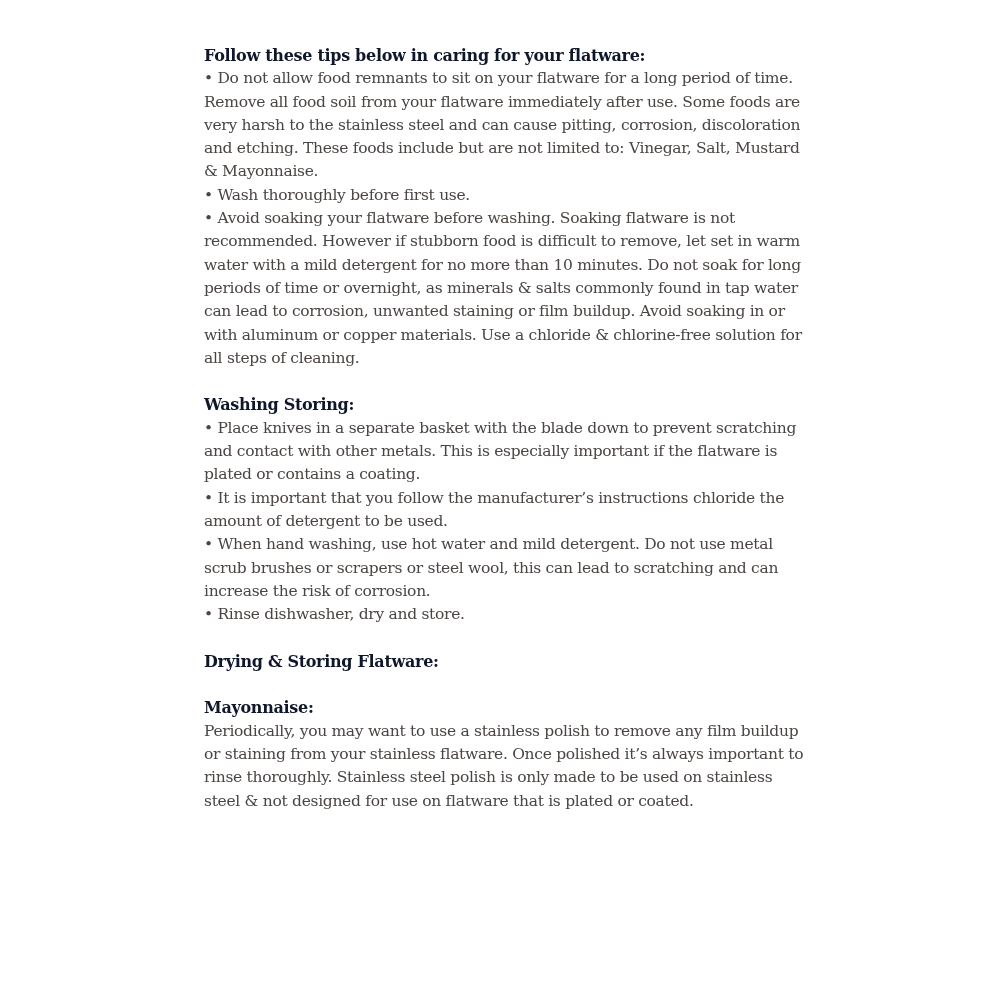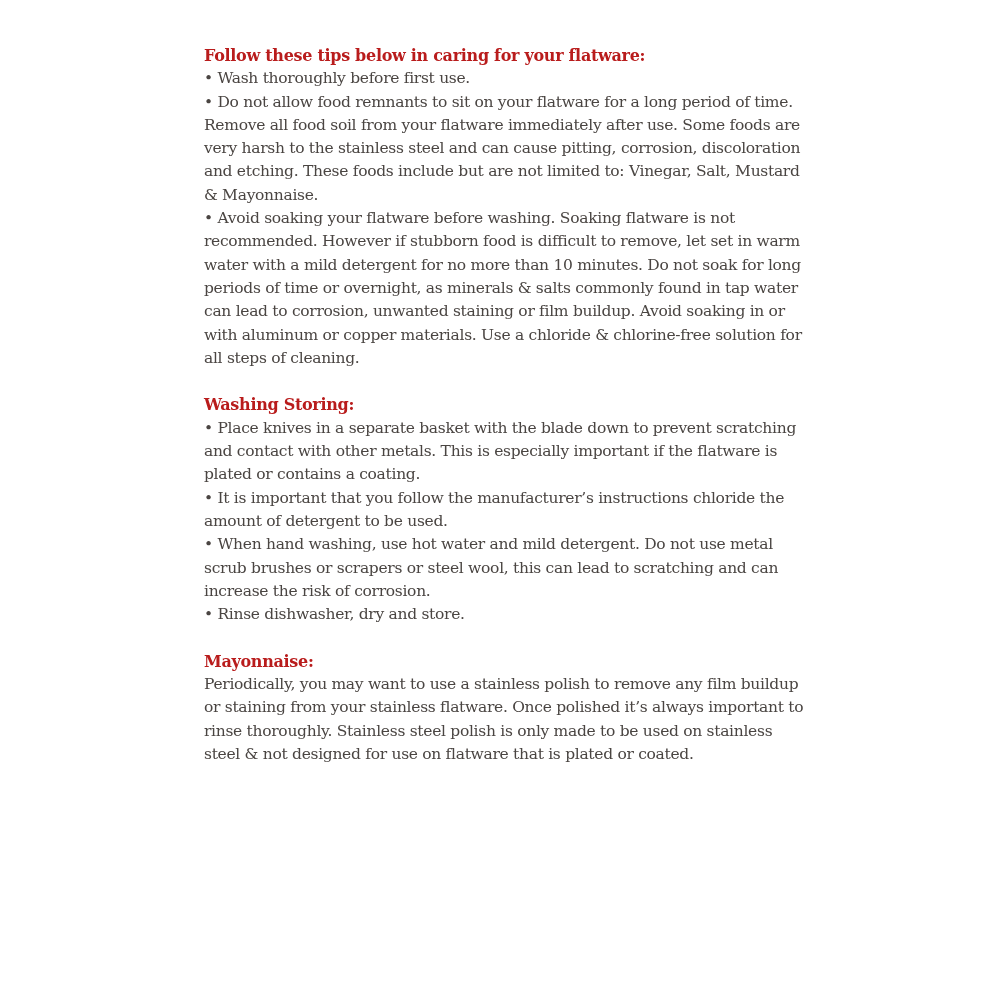--- a/index.html
+++ b/index.html
@@ -29,47 +29,48 @@
   }
   .care-section {
     margin: 0 0 23.3px 0;
   }
   .care-section:last-child {
     margin-bottom: 0;
   }
   .section-heading {
     font-size: 16px;
     font-weight: bold;
-    color: #b91c1c;
+    color: #0f172a;
     margin: 0;
     line-height: 23.3px;
   }
   .care-line {
     margin: 0;
   }
 </style>
 </head>
 <body>
 
 <div id="page">
   <div id="care-doc">
 
   <div class="care-section">
         <p class="section-heading">Follow these tips below in caring for your flatware:</p>
+        <p class="care-line">• Do not allow food remnants to sit on your flatware for a long period of time. Remove all food soil from your flatware immediately after use. Some foods are very harsh to the stainless steel and can cause pitting, corrosion, discoloration and etching. These foods include but are not limited to: Vinegar, Salt, Mustard &amp; Mayonnaise.</p>
         <p class="care-line">• Wash thoroughly before first use.</p>
-        <p class="care-line">• Do not allow food remnants to sit on your flatware for a long period of time. Remove all food soil from your flatware immediately after use. Some foods are very harsh to the stainless steel and can cause pitting, corrosion, discoloration and etching. These foods include but are not limited to: Vinegar, Salt, Mustard &amp; Mayonnaise.</p>
         <p class="care-line">• Avoid soaking your flatware before washing. Soaking flatware is not recommended. However if stubborn food is difficult to remove, let set in warm water with a mild detergent for no more than 10 minutes. Do not soak for long periods of time or overnight, as minerals &amp; salts commonly found in tap water can lead to corrosion, unwanted staining or film buildup. Avoid soaking in or with aluminum or copper materials. Use a chloride &amp; chlorine-free solution for all steps of cleaning.</p>
       </div>
       <div class="care-section">
         <p class="section-heading">Washing Storing:</p>
         <p class="care-line">• Place knives in a separate basket with the blade down to prevent scratching and contact with other metals. This is especially important if the flatware is plated or contains a coating.</p>
         <p class="care-line">• It is important that you follow the manufacturer’s instructions chloride the amount of detergent to be used.</p>
         <p class="care-line">• When hand washing, use hot water and mild detergent. Do not use metal scrub brushes or scrapers or steel wool, this can lead to scratching and can increase the risk of corrosion.</p>
         <p class="care-line">• Rinse dishwasher, dry and store.</p>
       </div>
       <div class="care-section">
+        <p class="section-heading">Drying &amp; Storing Flatware:</p>
       </div>
       <div class="care-section">
         <p class="section-heading">Mayonnaise:</p>
         <p class="care-line">Periodically, you may want to use a stainless polish to remove any film buildup or staining from your stainless flatware. Once polished it’s always important to rinse thoroughly. Stainless steel polish is only made to be used on stainless steel &amp; not designed for use on flatware that is plated or coated.</p>
       </div>
     </div>
 </div>
 
 </body></html>

